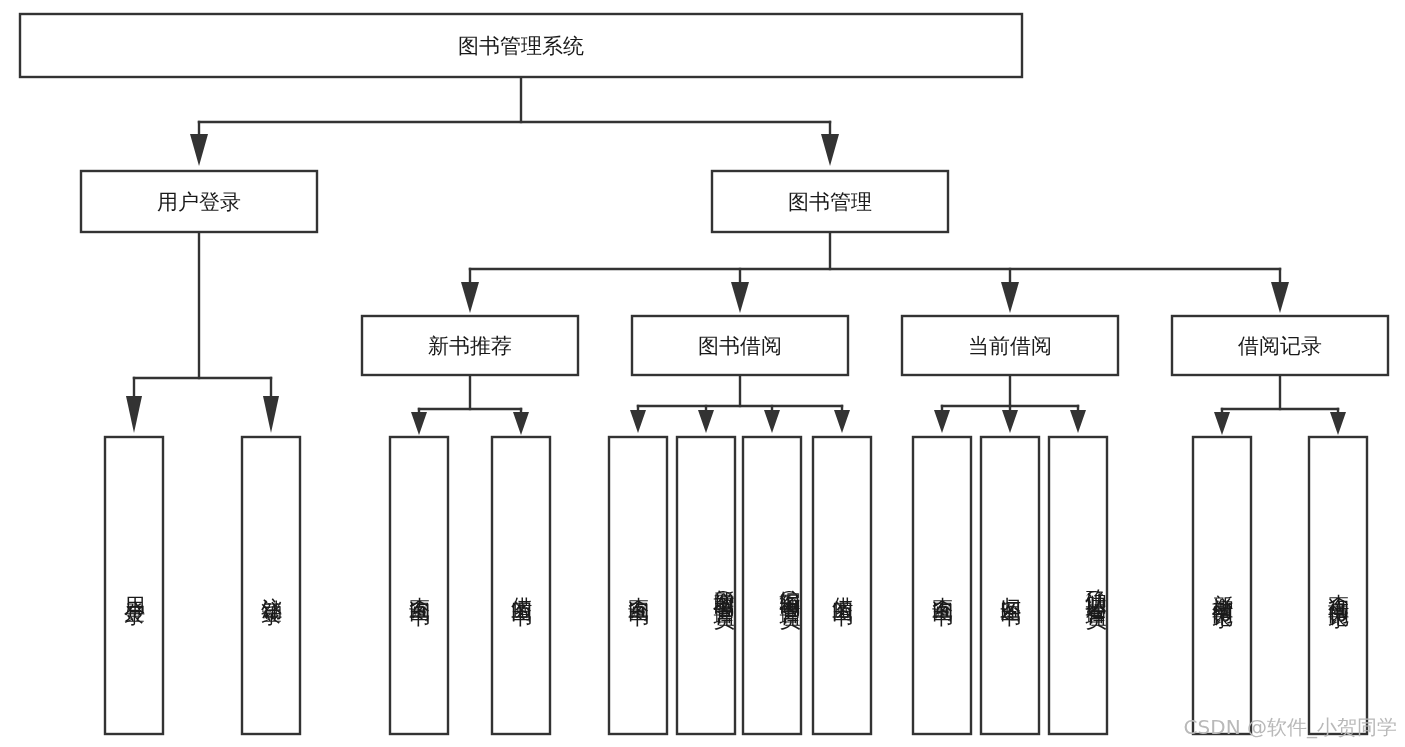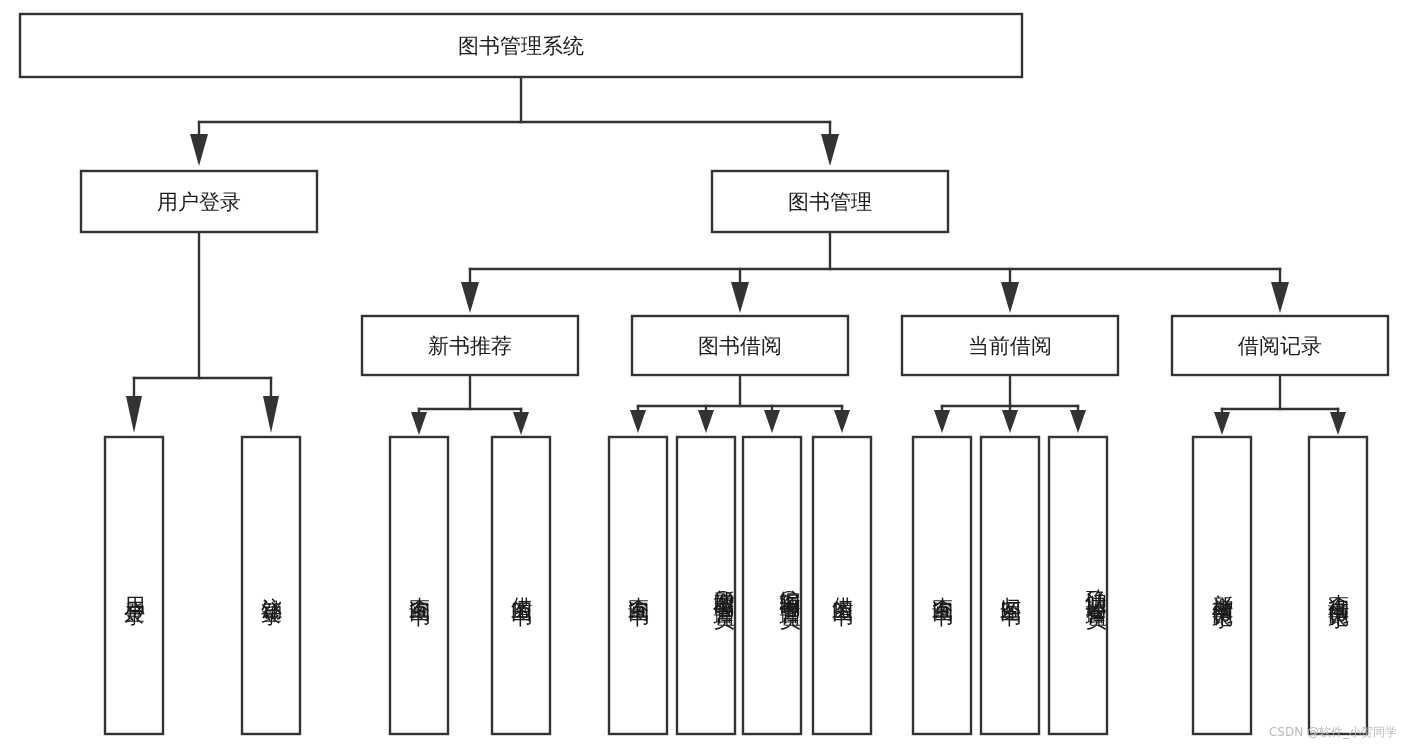--- a/index.html
+++ b/index.html
@@ -62,21 +62,21 @@
     letter-spacing: 3px;
     white-space: nowrap;
     text-align: center;
     pointer-events: none;
   }
   .watermark {
     position: absolute;
     right: 8px;
     bottom: 6px;
     font-family: "DejaVu Sans", "Liberation Sans", sans-serif;
-    font-size: 12px;
+    font-size: 20px;
     color: #b9b9b9;
     white-space: nowrap;
     pointer-events: none;
   }
 </style>
 </head>
 <body>
 
 <div id="diagram-root">
 

